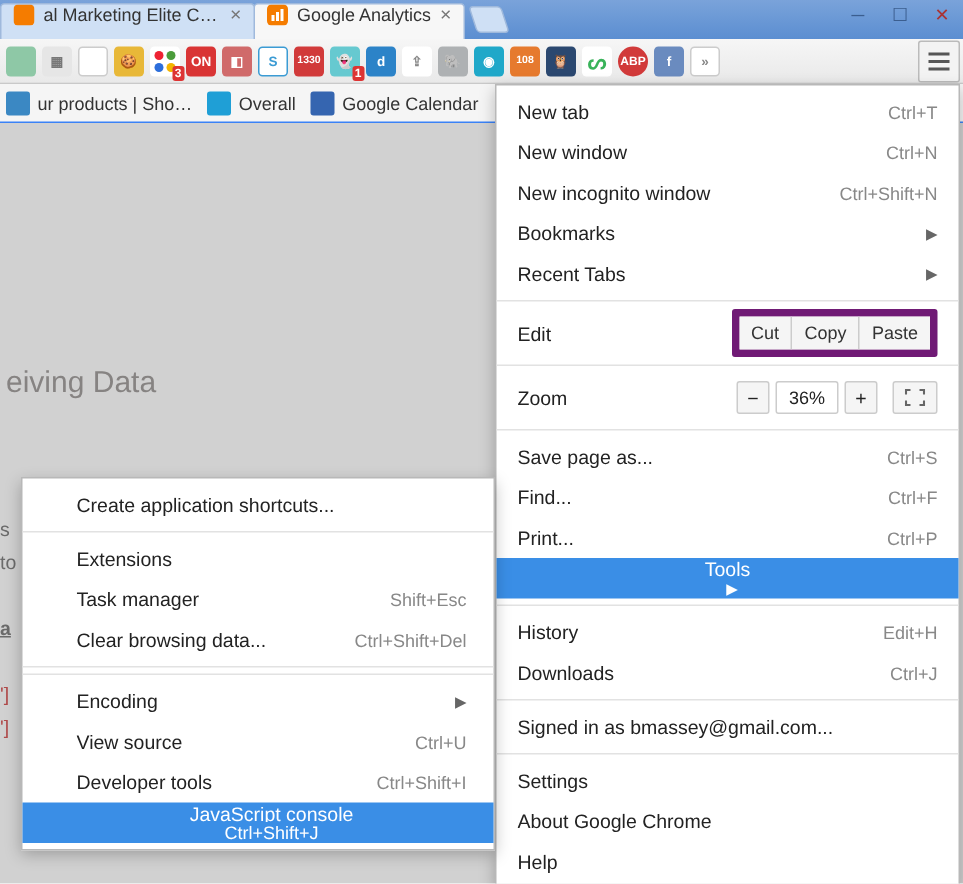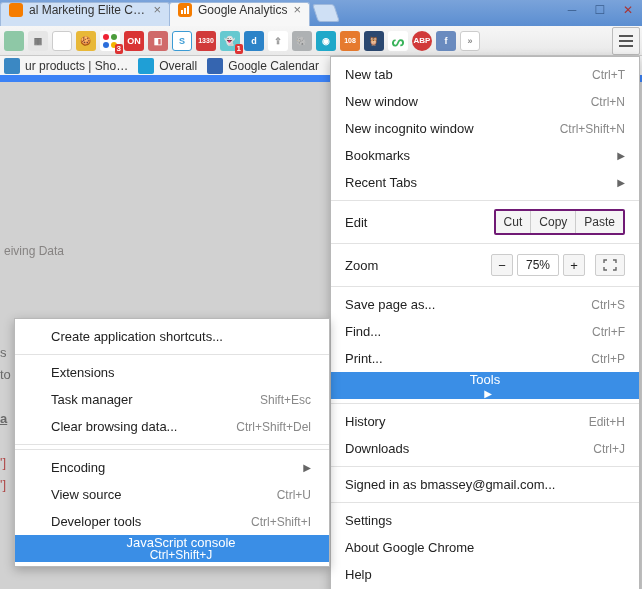--- a/index.html
+++ b/index.html
@@ -37,43 +37,43 @@
   .ext .badge { position:absolute; right:-3px; bottom:-3px; background:#d33; color:#fff;
                 font-size:8px; line-height:1; padding:1px 2px; border-radius:2px; }
   .hamburger { margin-left:auto; width:28px; height:28px; border:1px solid #bbb; border-radius:2px;
                background:#f3f3f3; display:flex; align-items:center; justify-content:center; margin-right:2px; }
   .hamburger div { width:14px; height:2px; background:#555; position:relative; }
   .hamburger div::before, .hamburger div::after { content:""; position:absolute; left:0; width:14px; height:2px; background:#555; }
   .hamburger div::before { top:-5px; } .hamburger div::after { top:5px; }
 
   
   .bookbar { position:absolute; left:0; top:56px; right:0; height:26px;
-             background:#f5f5f5; border-bottom:7px solid #3b82f6; display:flex; align-items:center;
+             background:#f5f5f5; border-bottom:1px solid #3b82f6; display:flex; align-items:center;
              font-size:12px; color:#333; padding-left:4px; gap:10px; }
   .bm { display:flex; align-items:center; gap:5px; white-space:nowrap; }
   .bm .ic { width:16px; height:16px; border-radius:2px; display:inline-block; }
 
   
   .dimlayer { position:absolute; left:0; top:82px; right:0; bottom:0; background:rgba(0,0,0,0.18); }
-  .bgtext1 { position:absolute; left:4px; top:244px; color:#868382; font-size:12px; }
+  .bgtext1 { position:absolute; left:4px; top:244px; color:#868382; font-size:20px; }
   .bgtext2 { position:absolute; left:0; top:342px; color:#6b6b6b; font-size:13px; line-height:22px; }
   .bgtext2 b { font-weight:bold; text-decoration:underline; }
 
   
   .mainmenu { position:absolute; right:2px; top:56px; width:310px; background:#fff;
               border:1px solid #b8b8b8; box-shadow:0 3px 10px rgba(0,0,0,0.25); padding:4px 0; }
   .row { display:flex; align-items:center; height:27px; padding:0 14px; color:#222; font-size:13px; }
   .row .lbl { flex:1; white-space:nowrap; overflow:hidden; text-overflow:ellipsis; }
   .row .sc  { color:#888; font-size:12px; }
   .row .arrow { color:#666; font-size:10px; margin-left:6px; }
   .row.hl { background:#3a8ee6; color:#fff;flex-direction:column; }
   .row.hl .sc, .row.hl .arrow { color:#fff; }
   .sep { height:1px; background:#e2e2e2; margin:4px 0; }
 
-  .editgrp { display:flex; gap:0; border:2px solid #701a75; border-radius:2px; overflow:hidden; }
+  .editgrp { display:flex; gap:0; border:5px solid #701a75; border-radius:2px; overflow:hidden; }
   .editgrp button { border:none; border-left:1px solid #ccc; background:#f5f5f5; height:22px;
                     padding:0 8px; font-size:12px; color:#333; }
   .editgrp button:first-child { border-left:none; }
 
   .zoomgrp { display:flex; align-items:center; gap:4px; }
   .zbtn { width:22px; height:22px; border:1px solid #ccc; background:#f5f5f5; border-radius:2px;
           display:flex; align-items:center; justify-content:center; font-size:13px; }
   .zval { width:42px; height:22px; border:1px solid #ccc; background:#fff; border-radius:2px;
           text-align:center; line-height:20px; font-size:12px; }
   .full { width:30px; height:22px; border:1px solid #ccc; background:#f5f5f5; border-radius:2px;
@@ -208,21 +208,21 @@
       <button>Cut</button>
       <button>Copy</button>
       <button>Paste</button>
     </span>
   </div>
   <div class="sep"></div>
   <div class="row" style="height:34px">
     <span class="lbl">Zoom</span>
     <span class="zoomgrp">
       <span class="zbtn">−</span>
-      <span class="zval">75%</span>
+      <span class="zval">36%</span>
       <span class="zbtn">+</span>
       <span class="full">
         <svg width="14" height="12" viewBox="0 0 14 12">
             <path d="M1 4V1h3 M13 4V1h-3 M1 8v3h3 M13 8v3h-3" stroke="#666" stroke-width="1.4" fill="none"></path>
           </svg>
       </span>
     </span>
   </div>
   <div class="sep"></div>
   <div class="row">

